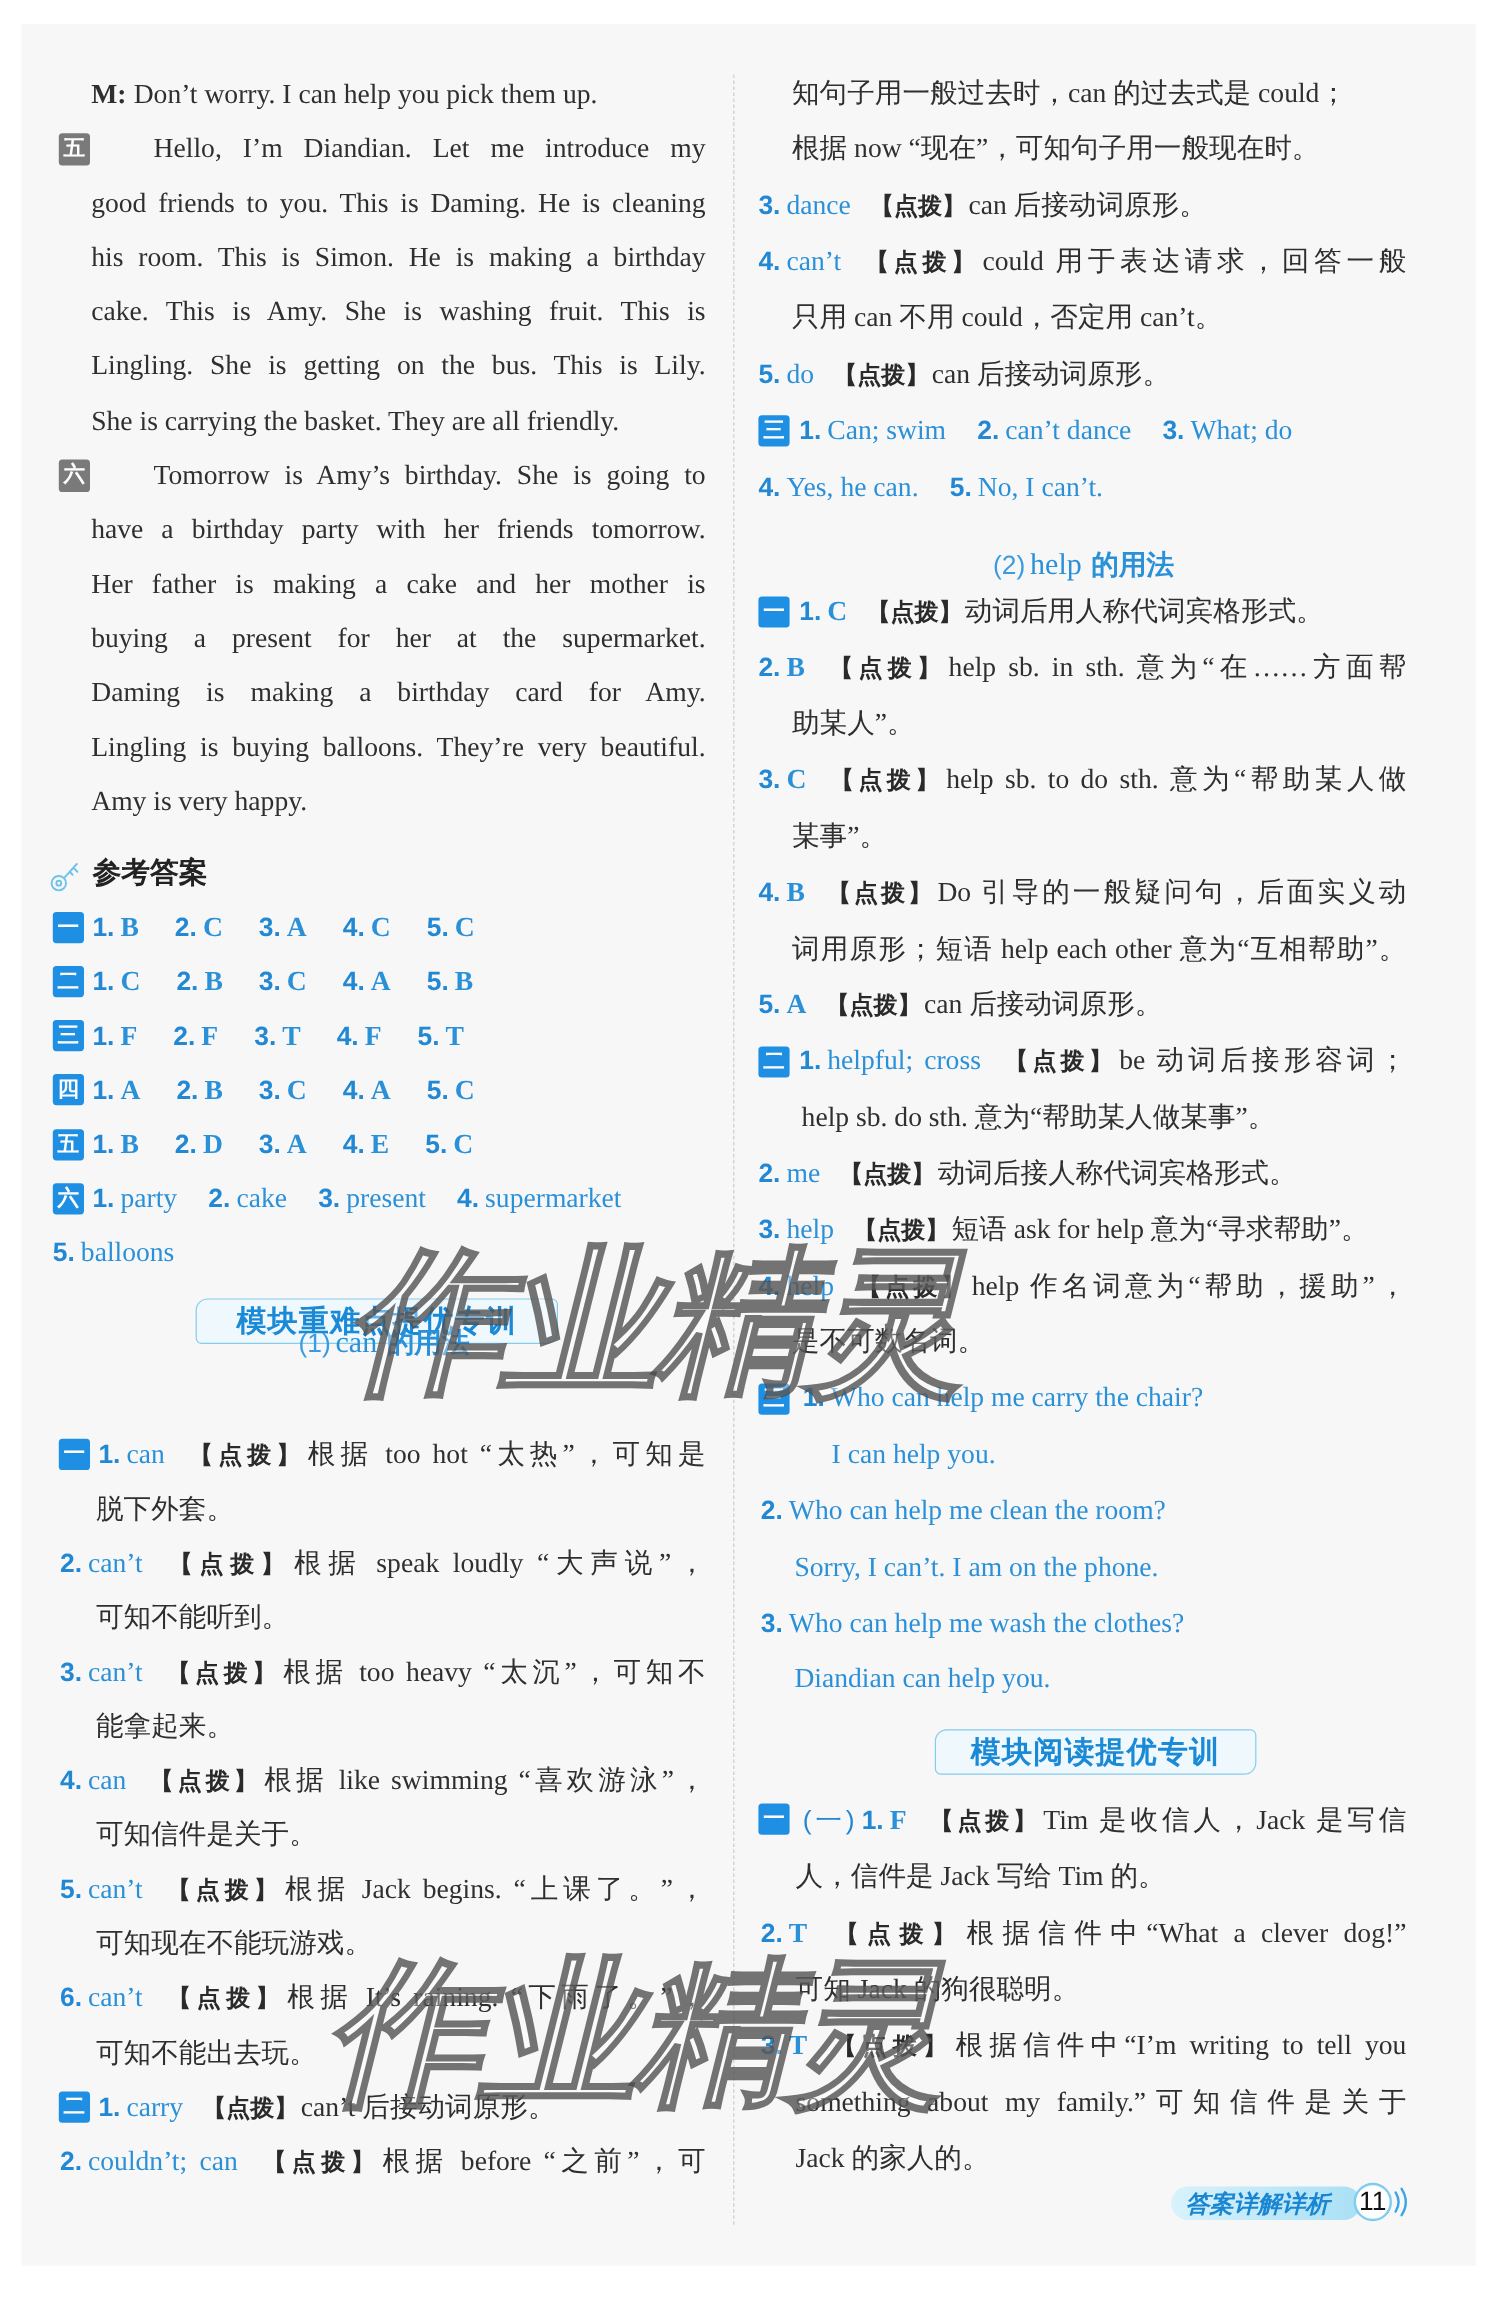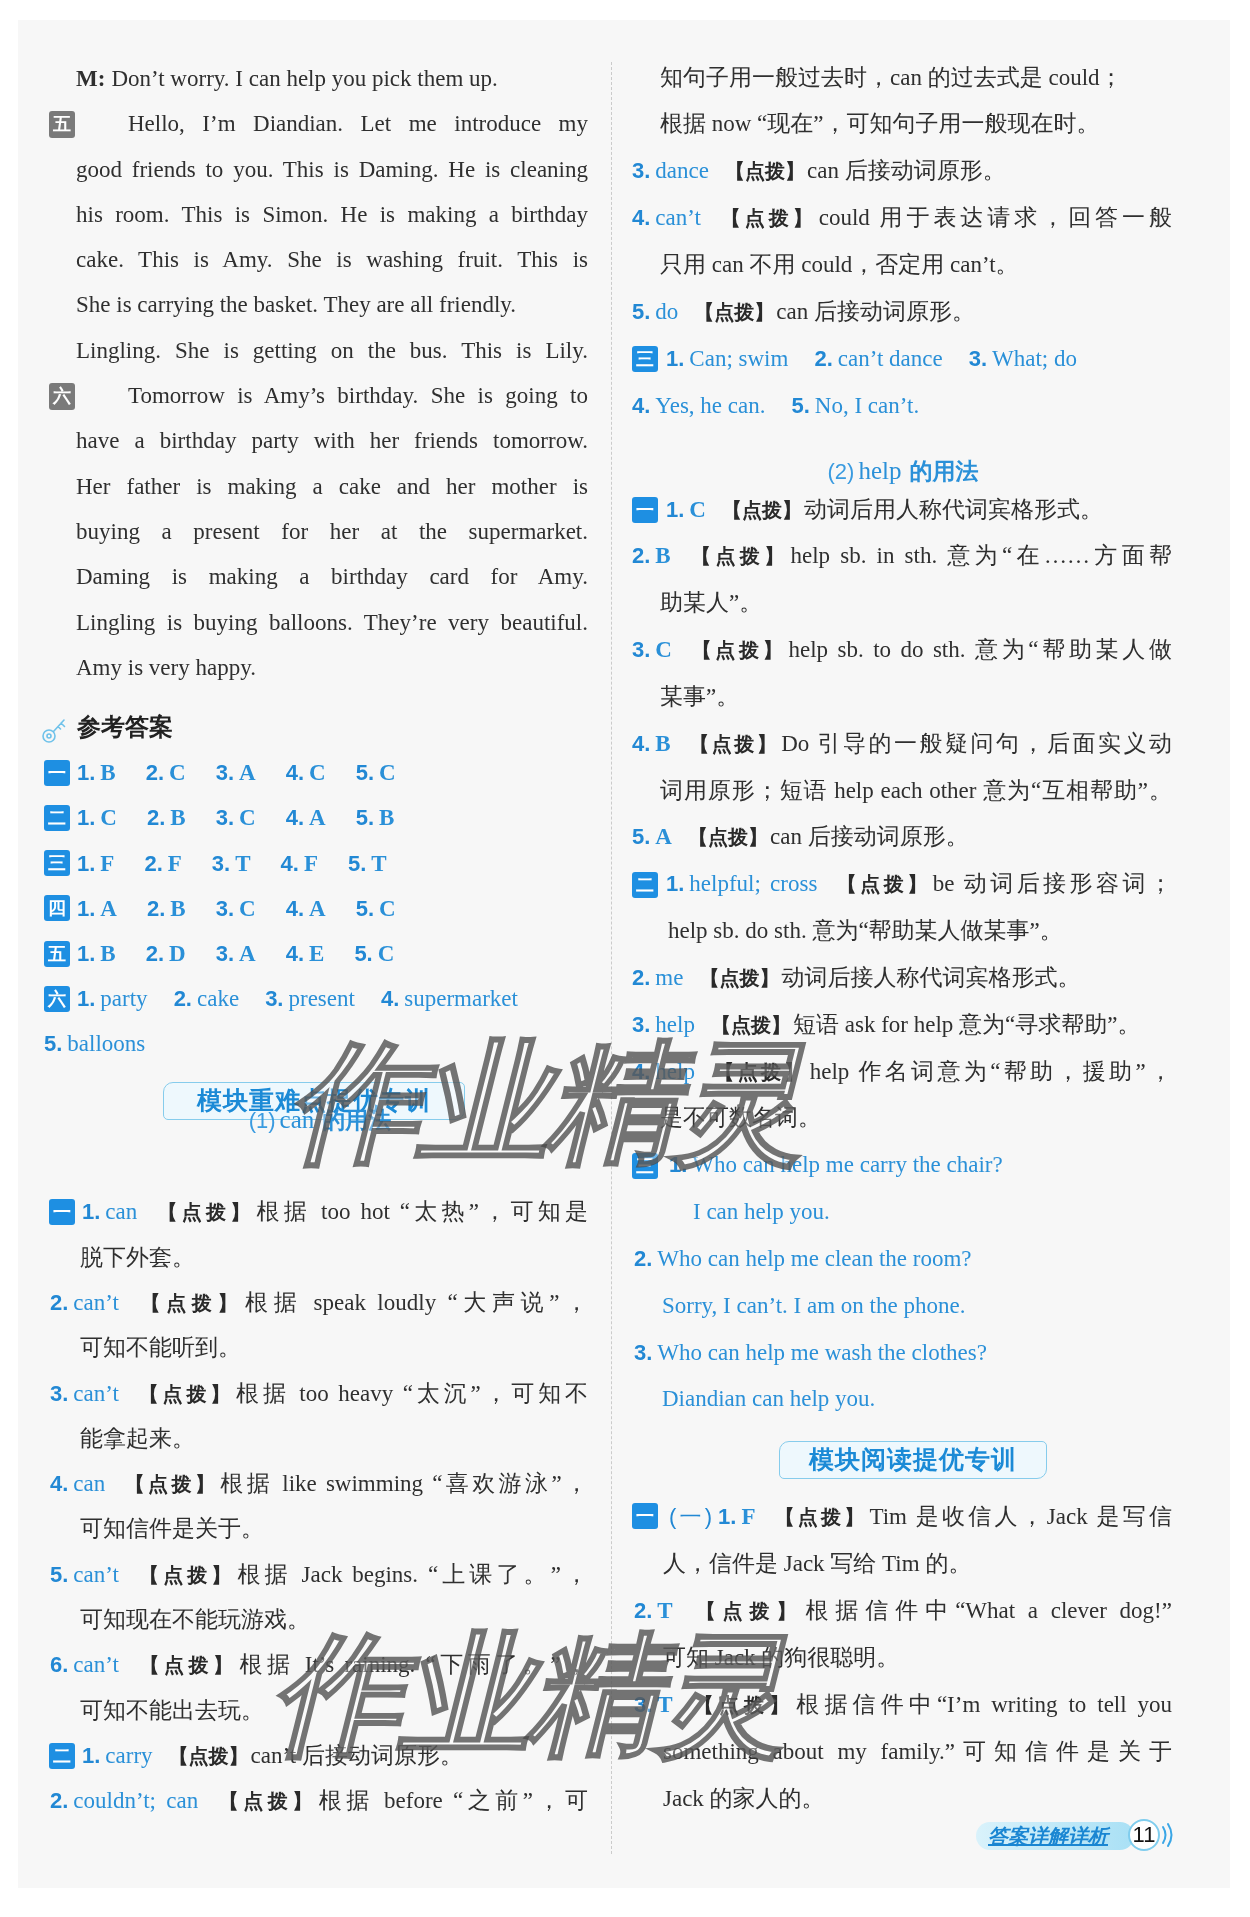--- a/index.html
+++ b/index.html
@@ -24,39 +24,39 @@
 .item{display:inline-block;margin-right:30px;}
 .item2{display:inline-block;margin-right:26px;}
 .key{position:absolute;left:-3px;top:calc((var(--lh) - 28px)/2);width:26px;height:28px;}
 .akt{font-family:"DejaVu Sans",sans-serif;font-weight:bold;font-size:24px;color:#222;}
 .banner{position:absolute;height:38px;line-height:35px;border:1.5px solid #86ccec;background:#eef8fd;border-radius:10px 5px 10px 5px;color:#1b8ad6;font-family:"DejaVu Sans",sans-serif;font-weight:bold;font-size:25px;text-align:center;letter-spacing:1px;white-space:nowrap;}
 .sub{position:absolute;height:40px;line-height:56px;text-align:center;color:#2a90d8;white-space:nowrap;}
 .sub .p{font-family:"Liberation Sans","DejaVu Sans",sans-serif;font-size:22px;color:#3a9be0;}
 .sub .w{font-family:"Liberation Serif",serif;font-size:25px;margin-left:4px;margin-right:8px;}
 .sub .s{font-family:"DejaVu Sans",sans-serif;font-weight:bold;font-size:23px;}
 .wm{position:absolute;font-family:"DejaVu Sans",sans-serif;font-weight:bold;font-size:132px;line-height:1;color:rgba(255,255,255,0.35);-webkit-text-stroke:1.8px rgba(70,70,70,0.75);transform:skewX(-14deg);letter-spacing:-4px;white-space:nowrap;pointer-events:none;}
-.footer-pill{position:absolute;left:976px;top:1822px;width:158px;height:28px;border-radius:14px;background:linear-gradient(90deg,#d9f2fb,#a9e0f5);color:#1a86d2;font-family:"DejaVu Sans",sans-serif;font-weight:bold;font-style:italic;font-size:20px;line-height:28px;padding-left:12px;white-space:nowrap;text-decoration:underline;}
+.footer-pill{position:absolute;left:976px;top:1822px;width:158px;height:28px;border-radius:14px;background:linear-gradient(90deg,#d9f2fb,#a9e0f5);color:#1a86d2;font-family:"DejaVu Sans",sans-serif;font-weight:bold;font-style:italic;font-size:20px;line-height:28px;padding-left:12px;white-space:nowrap;}
 .footer-num{position:absolute;left:1128px;top:1819px;width:32px;height:32px;border:2px solid #7fcdee;border-radius:50%;background:#fff;color:#111;font-family:"Liberation Sans","DejaVu Sans",sans-serif;font-size:22px;line-height:28px;text-align:center;}
 .footer-arcs{position:absolute;left:1160px;top:1820px;width:16px;height:30px;}
 </style>
 </head>
 <body>
 
 <div class="page"></div>
 <div class="divider"></div>
 
 <div class="blk" style="left:49px;top:56px;width:539px;--lh:45.3px;">
   <div class="ln" style="padding-left:27px"><span class="bold">M:</span><span class="sp">Don’t worry. I can help you pick them up.</span></div>
 
   <div class="ln j" style="padding-left:79px"><span class="gb">五</span><span>Hello, I’m Diandian. Let me introduce my</span></div>
   <div class="ln j" style="padding-left:27px"><span>good friends to you. This is Daming. He is cleaning</span></div>
   <div class="ln j" style="padding-left:27px"><span>his room. This is Simon. He is making a birthday</span></div>
   <div class="ln j" style="padding-left:27px"><span>cake. This is Amy. She is washing fruit. This is</span></div>
+  <div class="ln j" style="padding-left:27px"><span>Lingling. She is getting on the bus. This is Lily.</span></div>
   <div class="ln" style="padding-left:27px"><span>She is carrying the basket. They are all friendly.</span></div>
-  <div class="ln j" style="padding-left:27px"><span>Lingling. She is getting on the bus. This is Lily.</span></div>
 
   <div class="ln j" style="padding-left:79px"><span class="gb">六</span><span>Tomorrow is Amy’s birthday. She is going to</span></div>
   <div class="ln j" style="padding-left:27px"><span>have a birthday party with her friends tomorrow.</span></div>
   <div class="ln j" style="padding-left:27px"><span>Her father is making a cake and her mother is</span></div>
   <div class="ln j" style="padding-left:27px"><span>buying a present for her at the supermarket.</span></div>
   <div class="ln j" style="padding-left:27px"><span>Daming is making a birthday card for Amy.</span></div>
   <div class="ln j" style="padding-left:27px"><span>Lingling is buying balloons. They’re very beautiful.</span></div>
   <div class="ln" style="padding-left:27px"><span>Amy is very happy.</span></div>
 </div>
 

